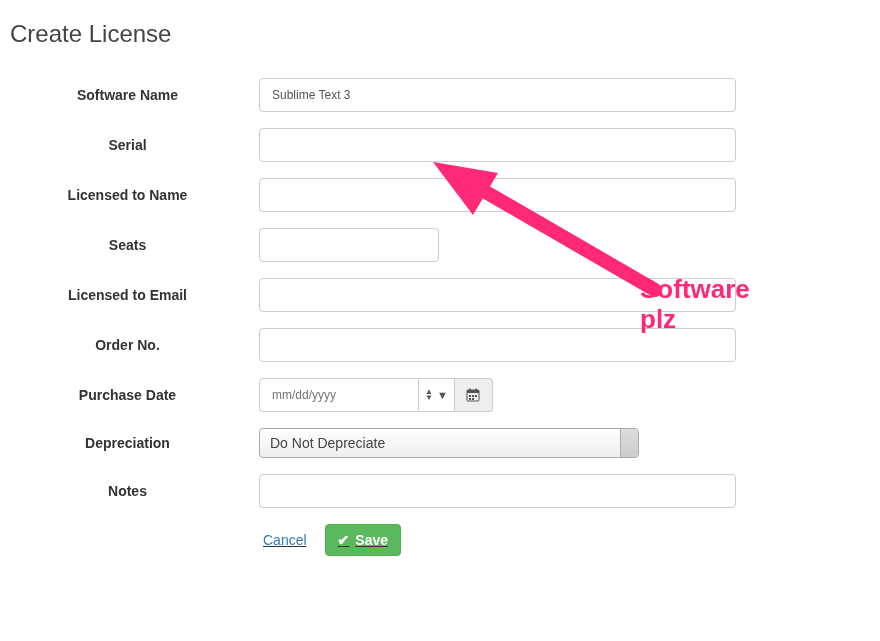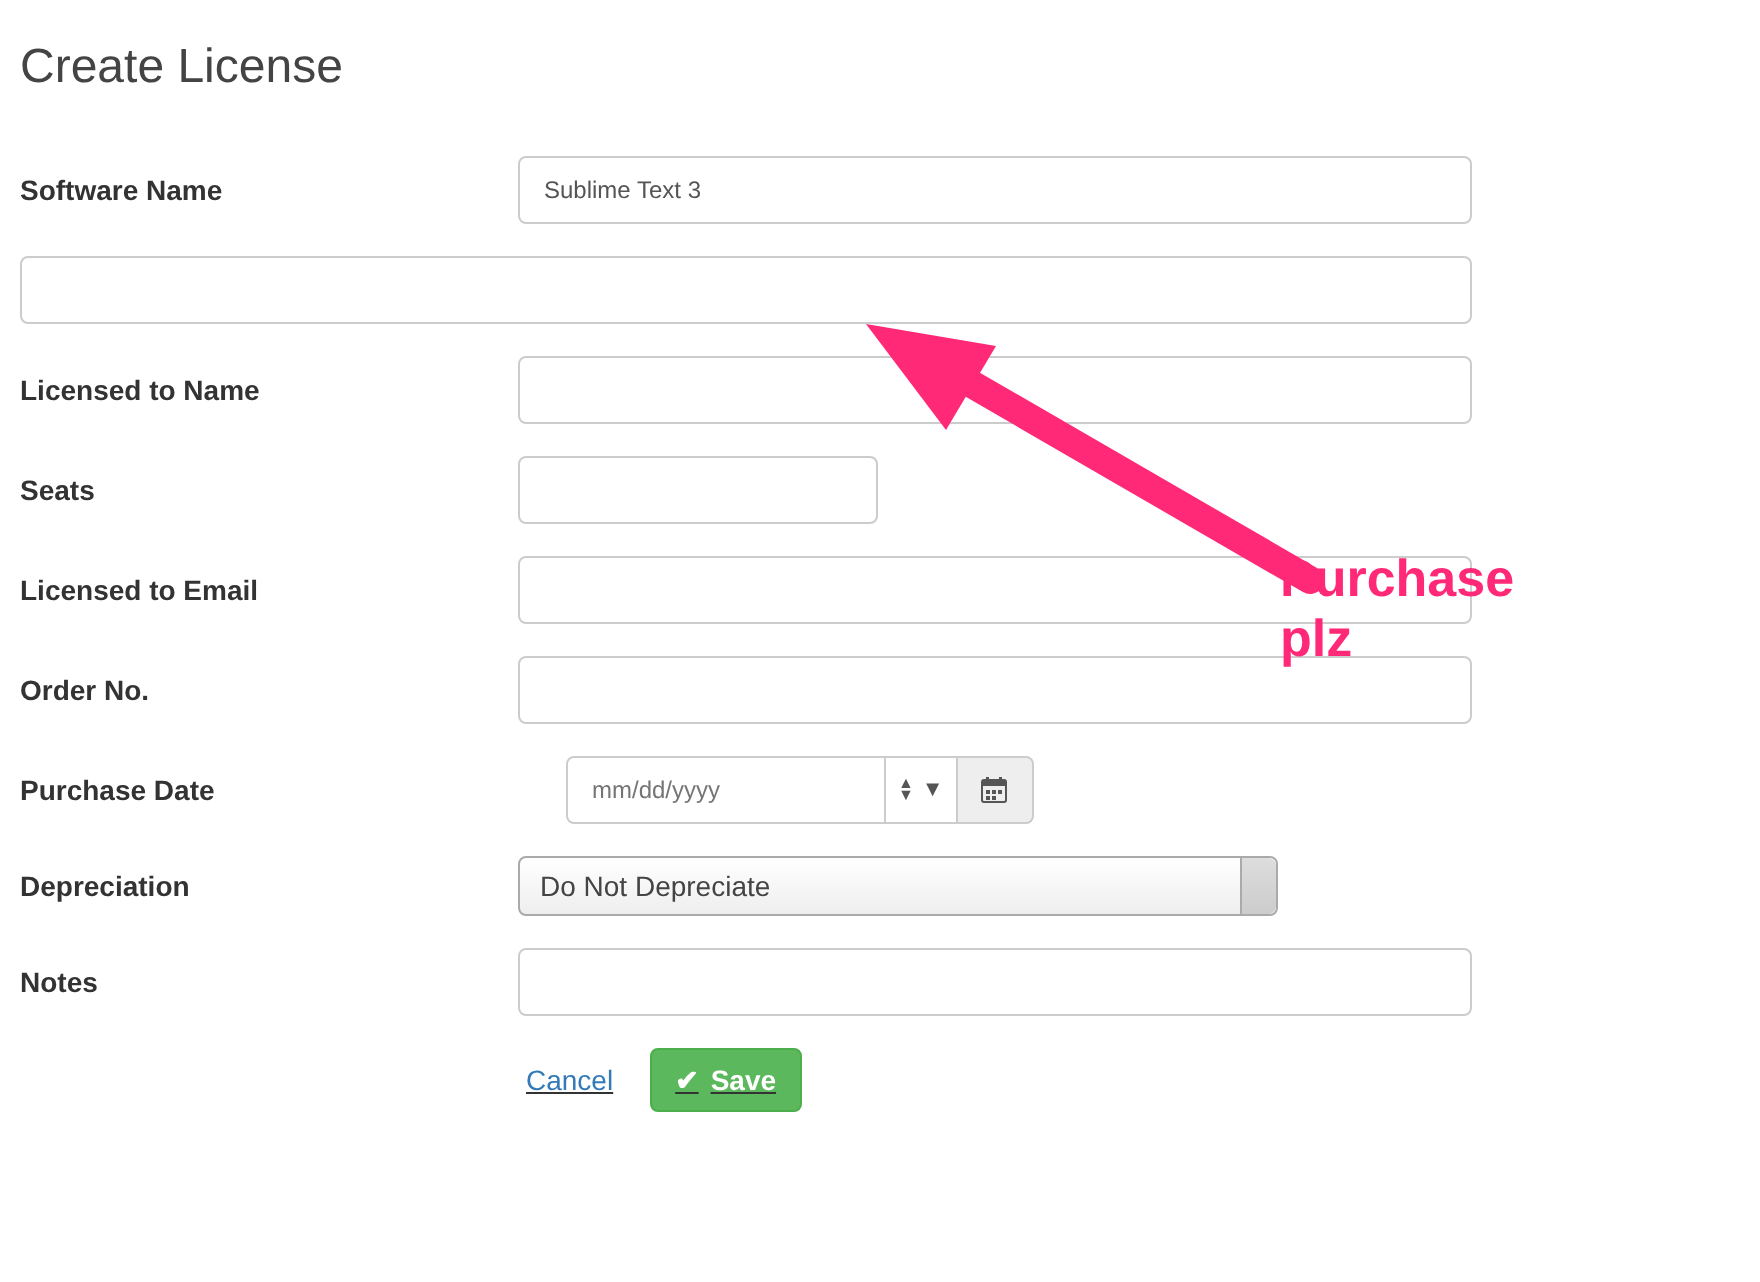--- a/index.html
+++ b/index.html
@@ -22,21 +22,21 @@
     color: #444;
     margin: 0 0 30px 0;
   }
   .form-row {
     display: flex;
     align-items: center;
     margin-bottom: 16px;
   }
   .form-label {
     width: 249px;
-    text-align: left;
+    text-align: center;
     padding-right: 14px;
     font-weight: 700;
     color: #333;
     font-size: 14px;
   }
   .form-field {
     flex: 1;
     padding-right: 10px;
   }
   .input-text {
@@ -51,21 +51,20 @@
   }
   .input-text.short { width: 180px; }
   .input-group {
     display: flex;
     align-items: stretch;
   }
   .input-group .input-text {
     border-top-right-radius: 0;
     border-bottom-right-radius: 0;
     width: 160px;
-    margin-left: 24px;
   }
   .date-controls {
     display: flex;
     flex-direction: row;
     align-items: center;
     border: 1px solid #ccc;
     border-left: none;
     height: 34px;
     padding: 0 6px;
     gap: 4px;
@@ -189,20 +188,21 @@
   <h1 class="title">Create License</h1>
 
   <div class="form-row">
     <label class="form-label">Software Name</label>
     <div class="form-field">
       <input class="input-text" type="text" value="Sublime Text 3" style="">
     </div>
   </div>
 
   <div class="form-row">
+    <label class="form-label">Serial</label>
     <div class="form-field">
       <input class="input-text" type="text" value="" style="">
     </div>
   </div>
 
   <div class="form-row">
     <label class="form-label">Licensed to Name</label>
     <div class="form-field">
       <input class="input-text" type="text" value="" style="">
     </div>
@@ -283,16 +283,16 @@
       <span>Save</span>
     </button>
   </div>
 
   <svg class="annotation" width="880" height="641" style="left:0;top:0;">
     <defs></defs>
     <line x1="655" y1="290" x2="465" y2="180" stroke="#ff2977" stroke-width="14" stroke-linecap="round"></line>
     <polygon points="433,162 498,173 473,215" fill="#ff2977"></polygon>
   </svg>
   <div class="annot-text">
-    <span>Purchase</span><br>
+    <span>Software</span><br>
     <span>plz</span>
   </div>
 </div>
 
 </body></html>

